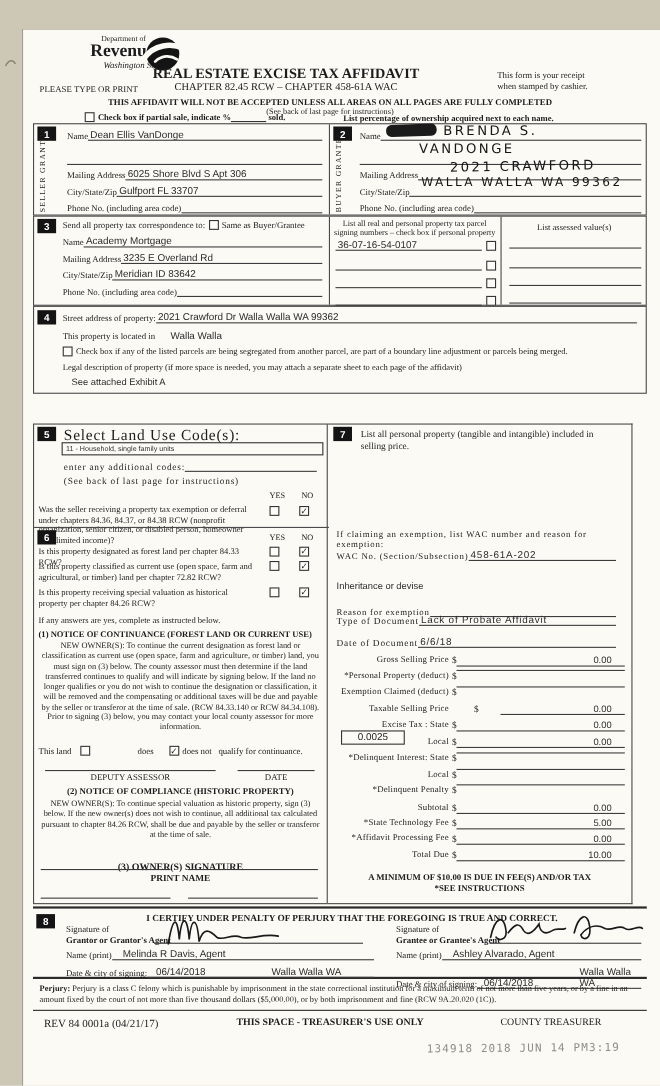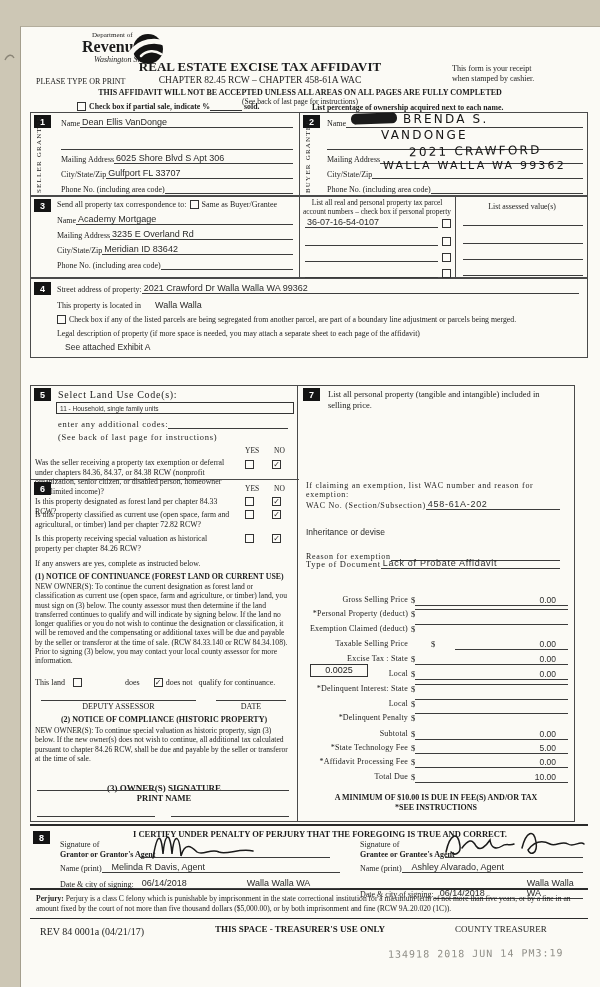--- a/index.html
+++ b/index.html
@@ -17,21 +17,21 @@
   .cb{width:9px;height:9px;border:1px solid #333;display:inline-flex;align-items:center;justify-content:center;font-size:8px;line-height:1;background:#fdfcf8;box-sizing:border-box;font-family:"DejaVu Sans",sans-serif;}
   .numbox{width:17px;height:13px;background:#141414;color:#fff;font:bold 9px "Liberation Sans",sans-serif;display:flex;align-items:center;justify-content:center;}
   .vert{writing-mode:vertical-rl;transform:rotate(180deg);font-size:7px;letter-spacing:1.2px;text-align:center;color:#222;}
   .box{border:1px solid #4a4a4a;box-sizing:border-box;background:transparent;}
   .hw{font-family:"DejaVu Sans",sans-serif;font-size:12px;letter-spacing:2.2px;color:#151515;white-space:nowrap;}
   .fee-row{position:absolute;left:6px;right:6px;display:flex;align-items:flex-start;height:13px;}
   .fee-label{flex:0 0 104px;text-align:right;font-size:8px;letter-spacing:0.2px;}
   .fee-dollar{font-size:8.5px;margin-left:3px;}
   .fee-line{flex:1;border-bottom:1px solid #3c3c3c;text-align:right;padding-right:12px;font-family:"Liberation Sans",sans-serif;font-size:8.5px;color:#2e2e2e;}
   .qtext{font-size:7.8px;line-height:1.25;}
-  .smallbody{font-size:7.6px;line-height:1.22;text-align:left;}
+  .smallbody{font-size:7.6px;line-height:1.22;text-align:center;}
   .sigline{border-bottom:1px solid #3c3c3c;position:absolute;}
   svg{display:block;}
 </style>
 </head>
 <body>
 
 <div class="page"></div>
 
 <svg class="abs" style="left:3px;top:50px;" width="14" height="14">
     <path d="M2 10 C5 4 9 4 11 8" fill="none" stroke="#8a8577" stroke-width="1.4"></path>
@@ -153,21 +153,21 @@
     <span class="lbl">City/State/Zip</span>
     <span class="fl">
         <span class="val">Meridian ID 83642</span>
       </span>
   </div>
   <div class="abs row" style="left:26px;top:62px;width:236px;">
     <span class="lbl">Phone No. (including area code)</span>
     <span class="fl"></span>
   </div>
 
-  <div class="abs ctr" style="left:272px;top:2px;width:148px;font-size:7.4px;line-height:1.2;">List all real and personal property tax parcel account numbers – check box if personal property</div>
+  <div class="abs ctr" style="left:272px;top:2px;width:148px;font-size:7.4px;line-height:1.2;">List all real and personal property tax parcel signing numbers – check box if personal property</div>
   <div class="abs row" style="left:274px;top:20px;width:146px;">
     <span class="fl">
         <span class="val">36-07-16-54-0107</span>
       </span>
     <span class="cb" style="margin-left:4px;"></span>
   </div>
   <div class="abs row" style="left:274px;top:38px;width:146px;">
       <span class="fl"></span>
       <span class="cb" style="margin-left:4px;"></span>
     </div>
@@ -202,21 +202,21 @@
   <div class="abs row" style="left:26px;top:36px;width:522px;align-items:flex-start;">
     <span class="cb" style="margin-right:3px;flex:0 0 auto;"></span>
     <span style="font-size:7.8px;">Check box if any of the listed parcels are being segregated from another parcel, are part of a boundary line adjustment or parcels being merged.</span>
   </div>
   <div class="abs" style="left:26px;top:50px;font-size:7.8px;">Legal description of property (if more space is needed, you may attach a separate sheet to each page of the affidavit)</div>
   <div class="abs val" style="left:34px;top:63px;font-size:8.5px;">See attached Exhibit A</div>
 </div>
 
 <div class="abs box" style="left:30px;top:385px;width:268px;height:437px;">
   <div class="abs numbox" style="left:3px;top:2px;">5</div>
-  <div class="abs ls" style="left:27px;top:3px;font-size:10px;">Select Land Use Code(s):</div>
+  <div class="abs ls" style="left:27px;top:3px;font-size:14px;">Select Land Use Code(s):</div>
   <div class="abs box" style="left:25px;top:16px;width:238px;height:12px;border-color:#333;">
     <span class="abs" style="left:3px;top:2px;font-size:6.5px;font-family:'Liberation Sans',sans-serif;color:#333;">11 - Household, single family units</span>
   </div>
   <div class="abs row ls" style="left:27px;top:32px;width:230px;">
     <span style="font-size:8.5px;">enter any additional codes:</span>
     <span class="fl"></span>
   </div>
   <div class="abs ls" style="left:27px;top:46px;font-size:8.5px;">(See back of last page for instructions)</div>
   <div class="abs b" style="left:214px;top:60px;font-size:7.5px;font-weight:normal;">YES</div>
   <div class="abs" style="left:243px;top:60px;font-size:7.5px;">NO</div>
@@ -288,20 +288,26 @@
     <span class="fl"></span>
   </div>
   <div class="abs val" style="left:8px;top:141px;font-size:8.5px;">Inheritance or devise</div>
 
   <div class="abs row ls" style="left:8px;top:172px;width:254px;">
     <span style="font-size:8.5px;">Type of Document</span>
     <span class="fl">
         <span class="val">Lack of Probate Affidavit</span>
       </span>
   </div>
+  <div class="abs row ls" style="left:8px;top:192px;width:254px;">
+    <span style="font-size:8.5px;">Date of Document</span>
+    <span class="fl">
+        <span class="val">6/6/18</span>
+      </span>
+  </div>
 
   <div class="fee-row" style="top:209px;">
     <span class="fee-label">Gross Selling Price</span>
       <span class="fee-dollar">$</span>
       <span class="fee-line">0.00</span>
   </div>
   <div class="fee-row" style="top:223px;">
     <span class="fee-label">*Personal Property (deduct)</span>
       <span class="fee-dollar">$</span>
       <span class="fee-line"></span>

